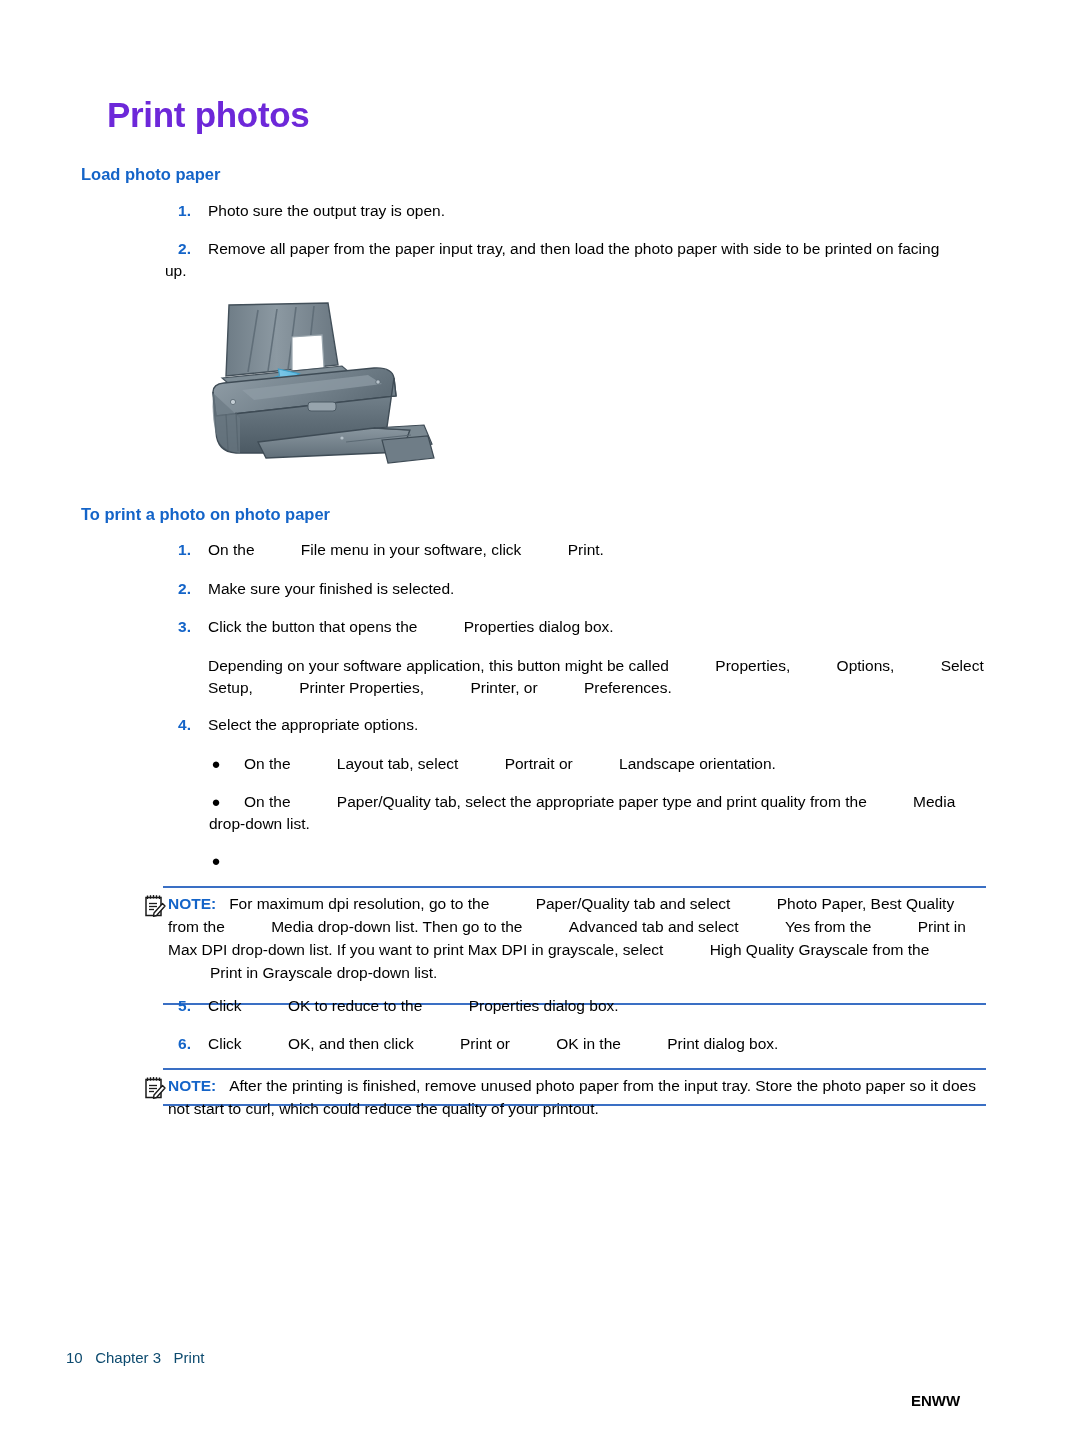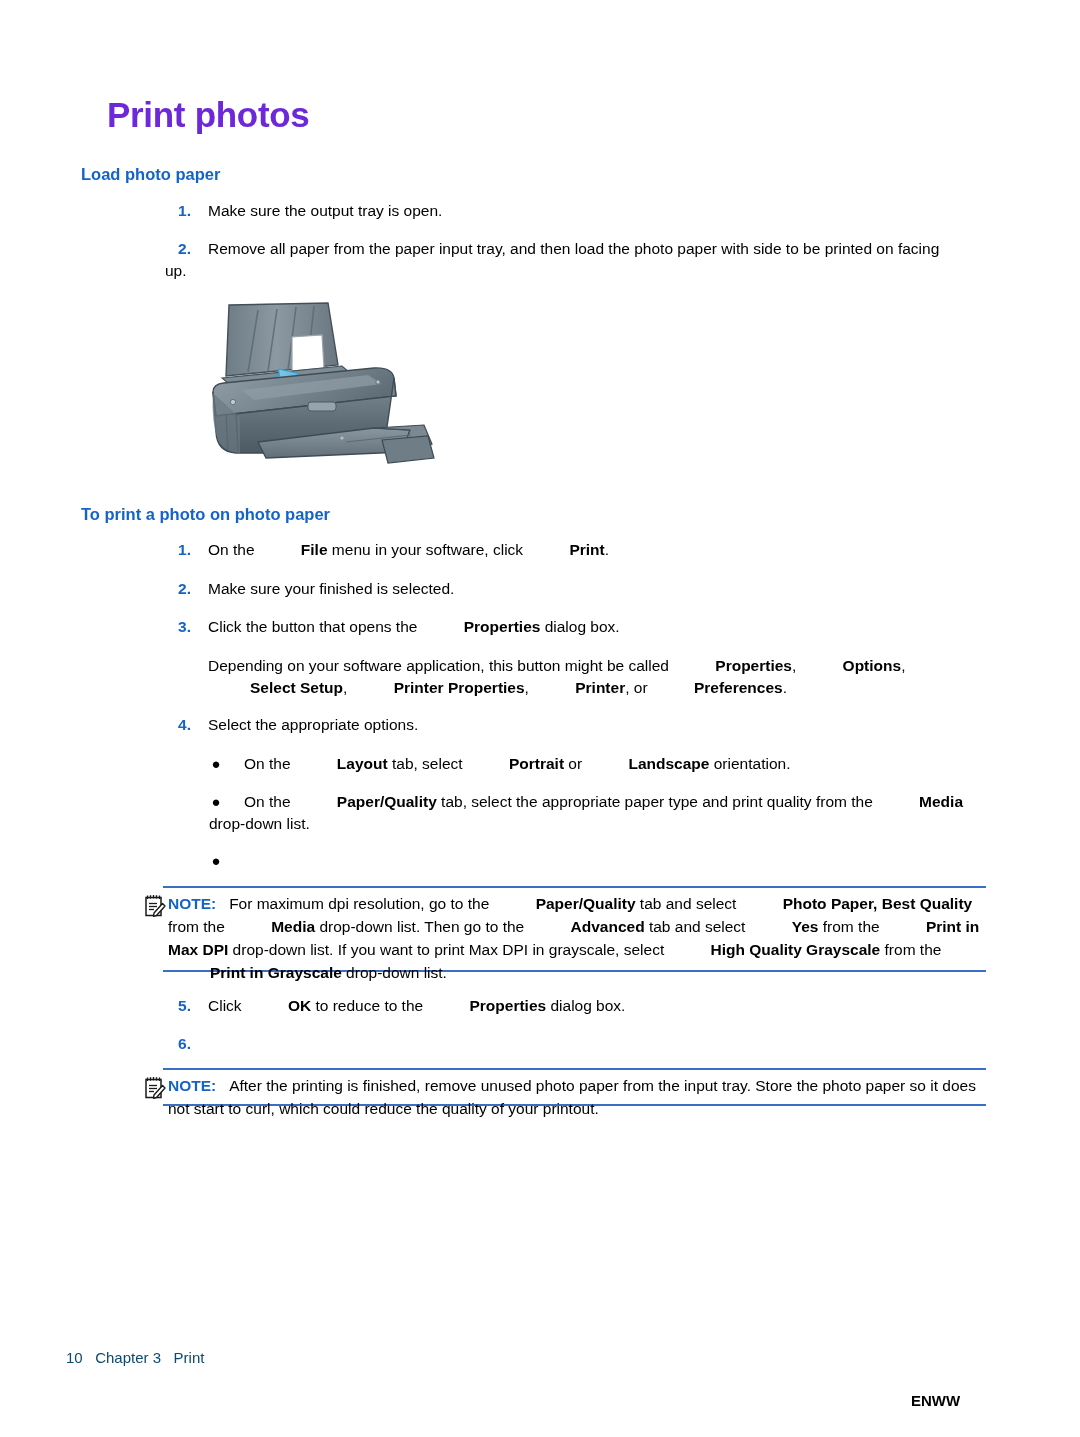--- a/index.html
+++ b/index.html
@@ -90,21 +90,21 @@
     font-size: 15px;
     line-height: 22px;
     color: #000;
   }
   .bullet .body {
     margin-left: 35px;
     font-size: 15.5px;
     line-height: 22px;
   }
 
-  b, .b { font-weight: bold; padding-left: 42px; }
+  b, .b { font-weight: normal; padding-left: 42px; }
 
   
   .note {
     position: absolute;
     box-sizing: border-box;
   }
   .note .rules {
     position: absolute;
     left: 20px;
     right: 0;
@@ -165,21 +165,21 @@
 <body>
 
 <div class="page">
 
   <div class="page-title">Print photos</div>
 
   <div class="sub-head sub-head-1">Load photo paper</div>
 
   <div class="step" style="left:165px; top:200px; width:820px;">
     <span class="num">1.</span>
-    <span class="body">Make sure the output tray is open.</span>
+    <span class="body">Photo sure the output tray is open.</span>
   </div>
 
   <div class="step" style="left:165px; top:238px; width:800px;">
     <span class="num">2.</span>
     <span class="body">Remove all paper from the paper input tray, and then load the photo paper with side to be printed on facing up.</span>
   </div>
 
   <div class="printer-figure">
     <svg width="300" height="200" viewBox="0 0 300 200" xmlns="http://www.w3.org/2000/svg">
       <defs>
@@ -281,21 +281,21 @@
 
   <div class="bullet" style="left:209px; top:791px; width:780px;">
     <span class="dot">●</span>
     <span class="body">On the <b>Paper/Quality</b> tab, select the appropriate paper type and print quality from the <b>Media</b> drop-down list.</span>
   </div>
 
   <div class="bullet" style="left:209px; top:850px; width:780px;">
     <span class="dot">●</span>
   </div>
 
-  <div class="note" style="left:143px; top:886px; width:843px; height:86px;">
+  <div class="note" style="left:143px; top:886px; width:843px; height:119px;">
     <div class="rules"></div>
     <div class="note-icon">
       <svg width="24" height="26" viewBox="0 0 24 26" xmlns="http://www.w3.org/2000/svg">
         <rect x="3" y="4.5" width="15" height="18" fill="#FFFFFF" stroke="#1A1A1A" stroke-width="1.5"></rect>
         <path d="M4.5,2.5 L4.5,6" stroke="#1A1A1A" stroke-width="1.4"></path>
         <path d="M7.5,2.2 L7.5,5.7" stroke="#1A1A1A" stroke-width="1.4"></path>
         <path d="M10.5,2 L10.5,5.5" stroke="#1A1A1A" stroke-width="1.4"></path>
         <path d="M13.5,2.2 L13.5,5.7" stroke="#1A1A1A" stroke-width="1.4"></path>
         <path d="M16.5,2.5 L16.5,6" stroke="#1A1A1A" stroke-width="1.4"></path>
         <path d="M6,10.5 L14,10.5" stroke="#1A1A1A" stroke-width="1.3"></path>
@@ -307,20 +307,21 @@
     <div class="note-text"><span class="note-label">NOTE:</span>&nbsp;&nbsp;&nbsp;For maximum dpi resolution, go to the <b>Paper/Quality</b> tab and select <b>Photo Paper, Best Quality</b> from the <b>Media</b> drop-down list. Then go to the <b>Advanced</b> tab and select <b>Yes</b> from the <b>Print in Max DPI</b> drop-down list. If you want to print Max DPI in grayscale, select <b>High Quality Grayscale</b> from the <b>Print in Grayscale</b> drop-down list.</div>
   </div>
 
   <div class="step" style="left:165px; top:995px; width:800px;">
     <span class="num">5.</span>
     <span class="body"><span>Click </span><b>OK</b><span> to reduce to the </span><b>Properties</b><span> dialog box.</span></span>
   </div>
 
   <div class="step" style="left:165px; top:1033px; width:800px;">
     <span class="num">6.</span>
+    <span class="body"><span>Click </span><b>OK</b><span>, and then click </span><b>Print</b><span> or </span><b>OK</b><span> in the </span><b>Print</b><span> dialog box.</span></span>
   </div>
 
   <div class="note" style="left:143px; top:1068px; width:843px; height:38px;">
     <div class="rules"></div>
     <div class="note-icon">
       <svg width="24" height="26" viewBox="0 0 24 26" xmlns="http://www.w3.org/2000/svg">
         <rect x="3" y="4.5" width="15" height="18" fill="#FFFFFF" stroke="#1A1A1A" stroke-width="1.5"></rect>
         <path d="M4.5,2.5 L4.5,6" stroke="#1A1A1A" stroke-width="1.4"></path>
         <path d="M7.5,2.2 L7.5,5.7" stroke="#1A1A1A" stroke-width="1.4"></path>
         <path d="M10.5,2 L10.5,5.5" stroke="#1A1A1A" stroke-width="1.4"></path>

